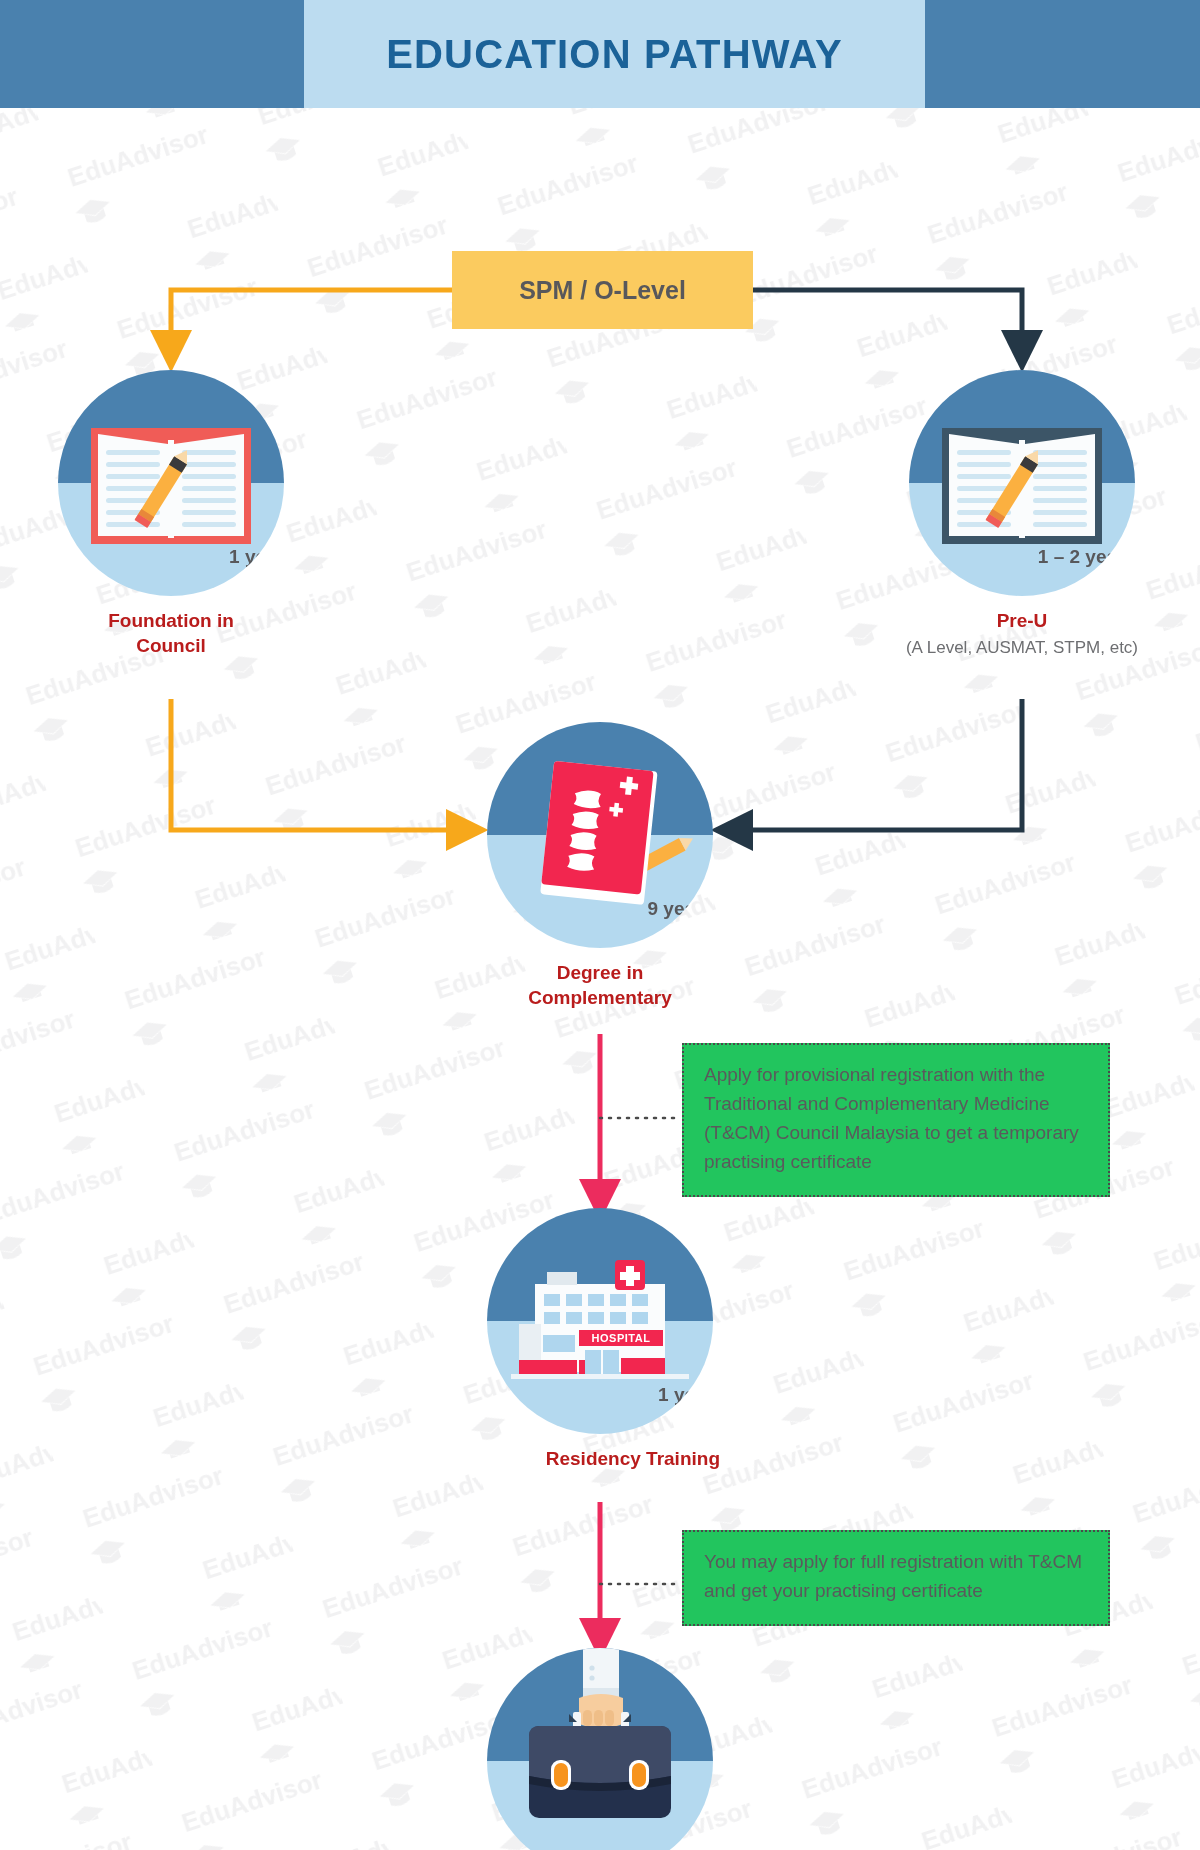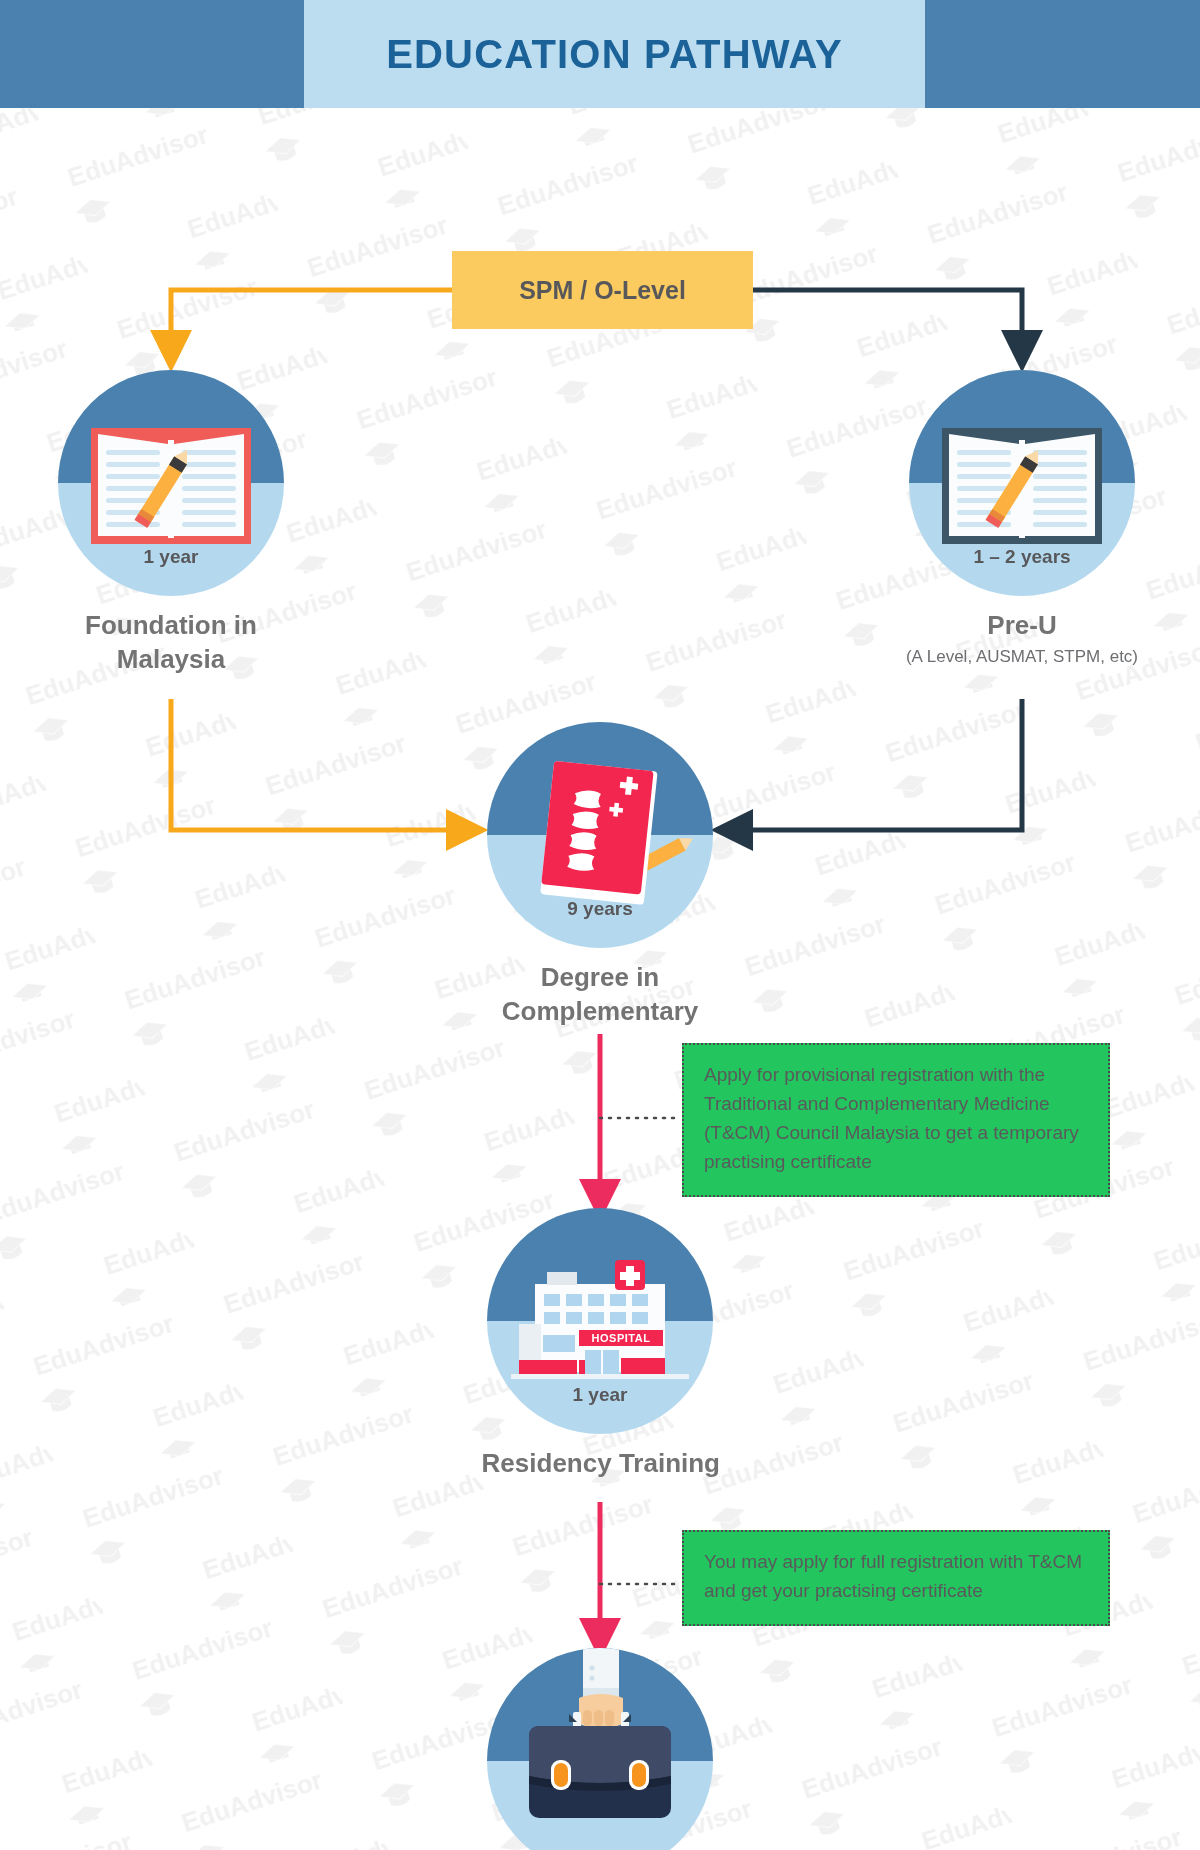--- a/index.html
+++ b/index.html
@@ -99,31 +99,31 @@
     background: linear-gradient(to bottom, #4A81AE 0%, #4A81AE 50%, #B4D9EF 50%, #B4D9EF 100%);
   }
   .circle .inner-art {
     position: absolute;
     inset: 0;
   }
   .duration {
     position: absolute;
     left: 0;
     width: 100%;
-    text-align: center;
+    text-align: right;
     color: #58585B;
     font-size: 19px;
     font-weight: bold;
     z-index: 4;
   }
   .node-title {
     text-align: center;
-    color: #737373;
+    color: #b91c1c;
     font-weight: bold;
-    font-size: 26px;
+    font-size: 19px;
     line-height: 1.32;
     margin-top: 12px;
   }
   .node-sub {
     text-align: center;
     color: #6D6E71;
     font-size: 17px;
     margin-top: 5px;
   }
 
@@ -245,21 +245,21 @@
           <rect x="86" y="88" width="15" height="10" fill="#3A3A3C"></rect>
           <path d="M86,88 L93.5,76 L101,88 Z" fill="#F9D9A8"></path>
           <rect x="86" y="150" width="15" height="6" fill="#E8883A"></rect>
           <rect x="86" y="156" width="15" height="7" fill="#F05C57"></rect>
         </g>
       </svg>
       <div class="duration" style="top:176px;">1 year</div>
     </div>
     <div class="node-title">
       <div>Foundation in</div>
-      <div>Malaysia</div>
+      <div>Council</div>
     </div>
   </div>
 
   <div class="node" style="left:872px; top:262px; width:300px;">
     <div class="circle" style="width:226px; height:226px; margin:0 auto;">
       <svg class="inner-art" viewBox="0 0 226 226">
         <rect x="33" y="58" width="160" height="116" fill="#3C5567"></rect>
         <path d="M40,64 L110,74 L110,166 L40,166 Z" fill="#FAFCFD"></path>
         <path d="M186,64 L116,74 L116,166 L186,166 Z" fill="#FAFCFD"></path>
         <g fill="#CFE6F2">

